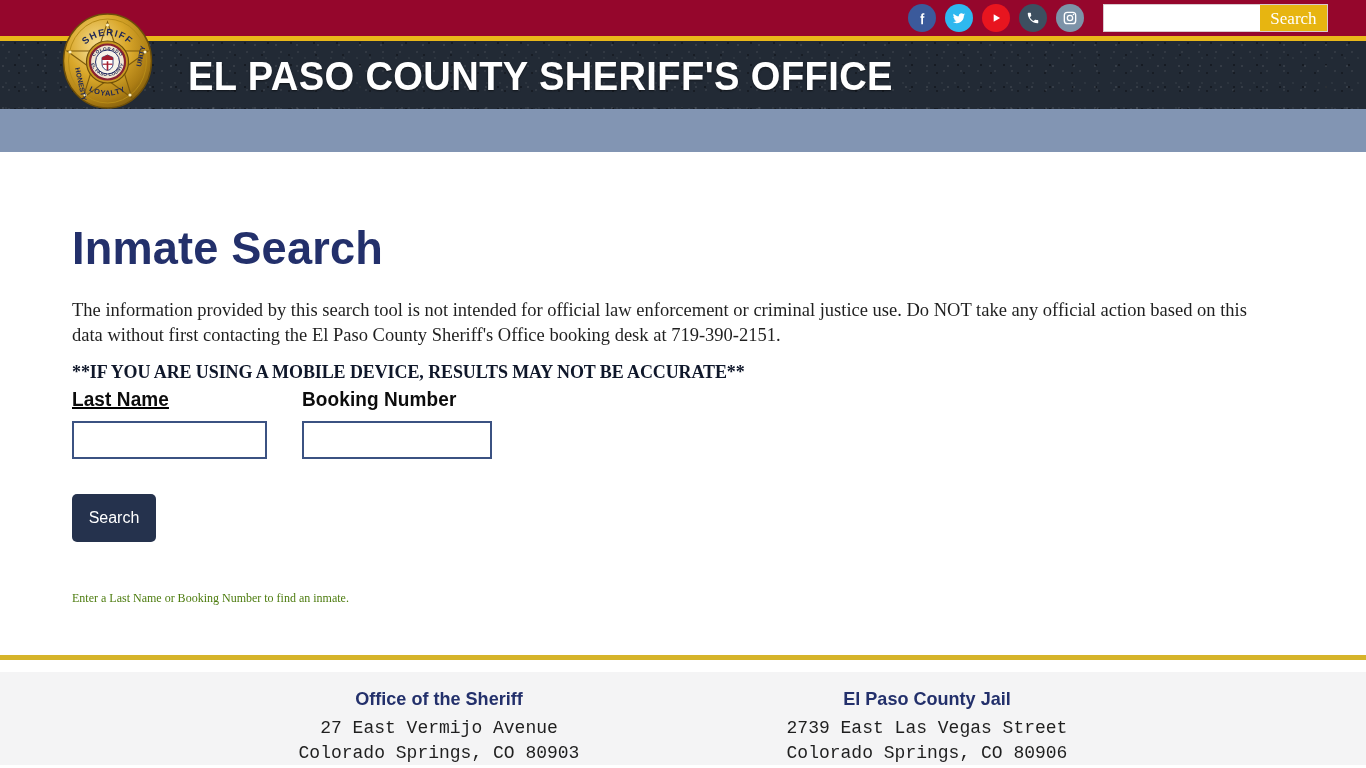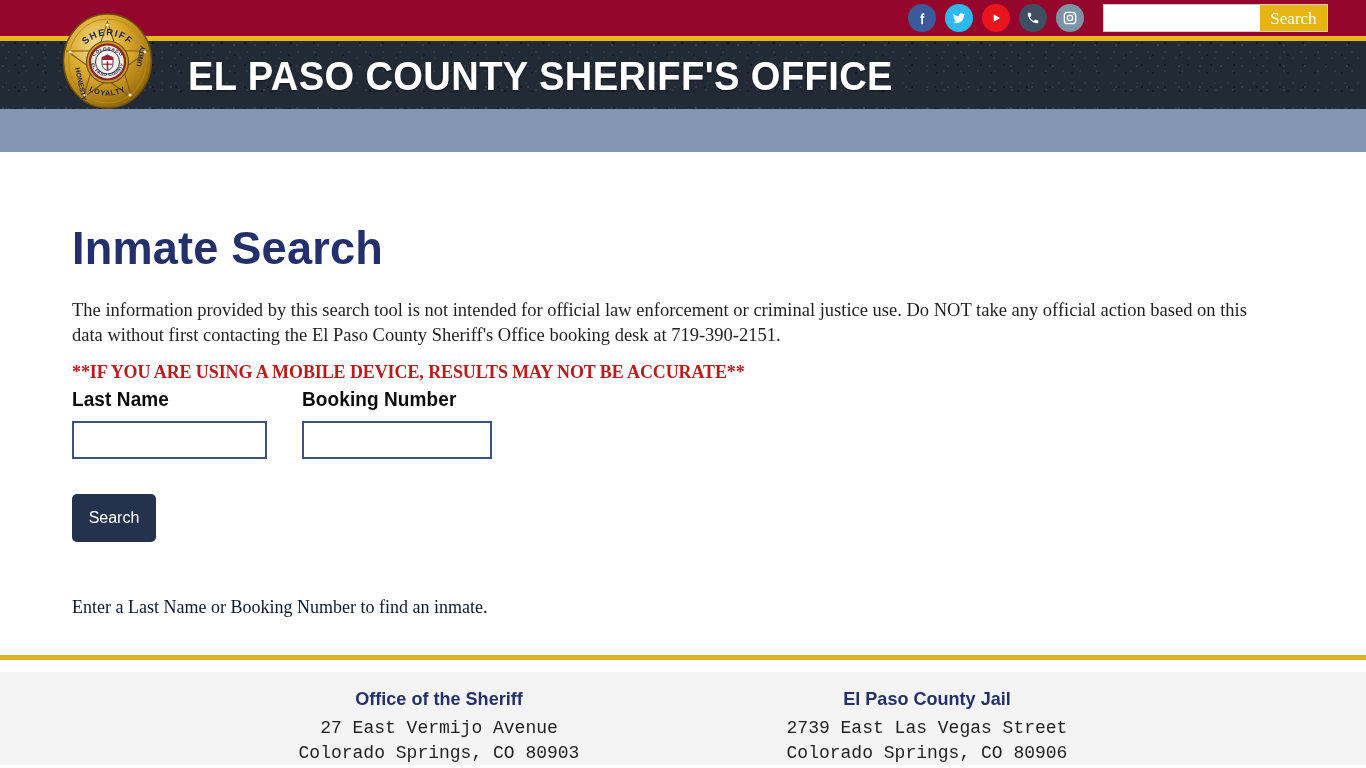--- a/index.html
+++ b/index.html
@@ -160,32 +160,32 @@
     line-height: 25px;
     color: #1f1f1f;
   }
   .mobile-warning {
     position: absolute;
     left: 72px;
     top: 192px;
     font-family: "Liberation Serif", serif;
     font-size: 18px;
     font-weight: bold;
-    color: #b91c1c;
+    color: #0f172a;
     letter-spacing: -0.1px;
   }
 
   .form-labels {
     position: absolute;
     left: 72px;
     top: 236px;
     display: flex;
   }
   .field-group { position: relative; }
-  .field-group.last-name { width: 214px; margin-right: 0; }
+  .field-group.last-name { width: 214px; margin-right: 0; text-decoration: underline; }
   .field-group.booking   { width: 196px; margin-left: 16px; }
   .field-label {
     font-family: "Liberation Sans Narrow", "Liberation Sans", sans-serif;
     font-size: 20px;
     font-weight: bold;
     color: #0c0c0c;
     letter-spacing: 0.1px;
     display: block;
     transform: scaleX(0.95);
     transform-origin: left center;
@@ -217,22 +217,22 @@
     border-radius: 5px;
     font-family: "Liberation Sans", sans-serif;
     font-size: 16px;
     cursor: pointer;
   }
   .hint-text {
     position: absolute;
     left: 72px;
     top: 427px;
     font-family: "Liberation Serif", serif;
-    font-size: 18px;
-    color: #0f172a;
+    font-size: 12px;
+    color: #4d7c0f;
   }
 
   
   .footer-divider {
     width: 1366px;
     height: 5px;
     background: #d6b42a;
   }
   .footer {
     width: 1366px;

